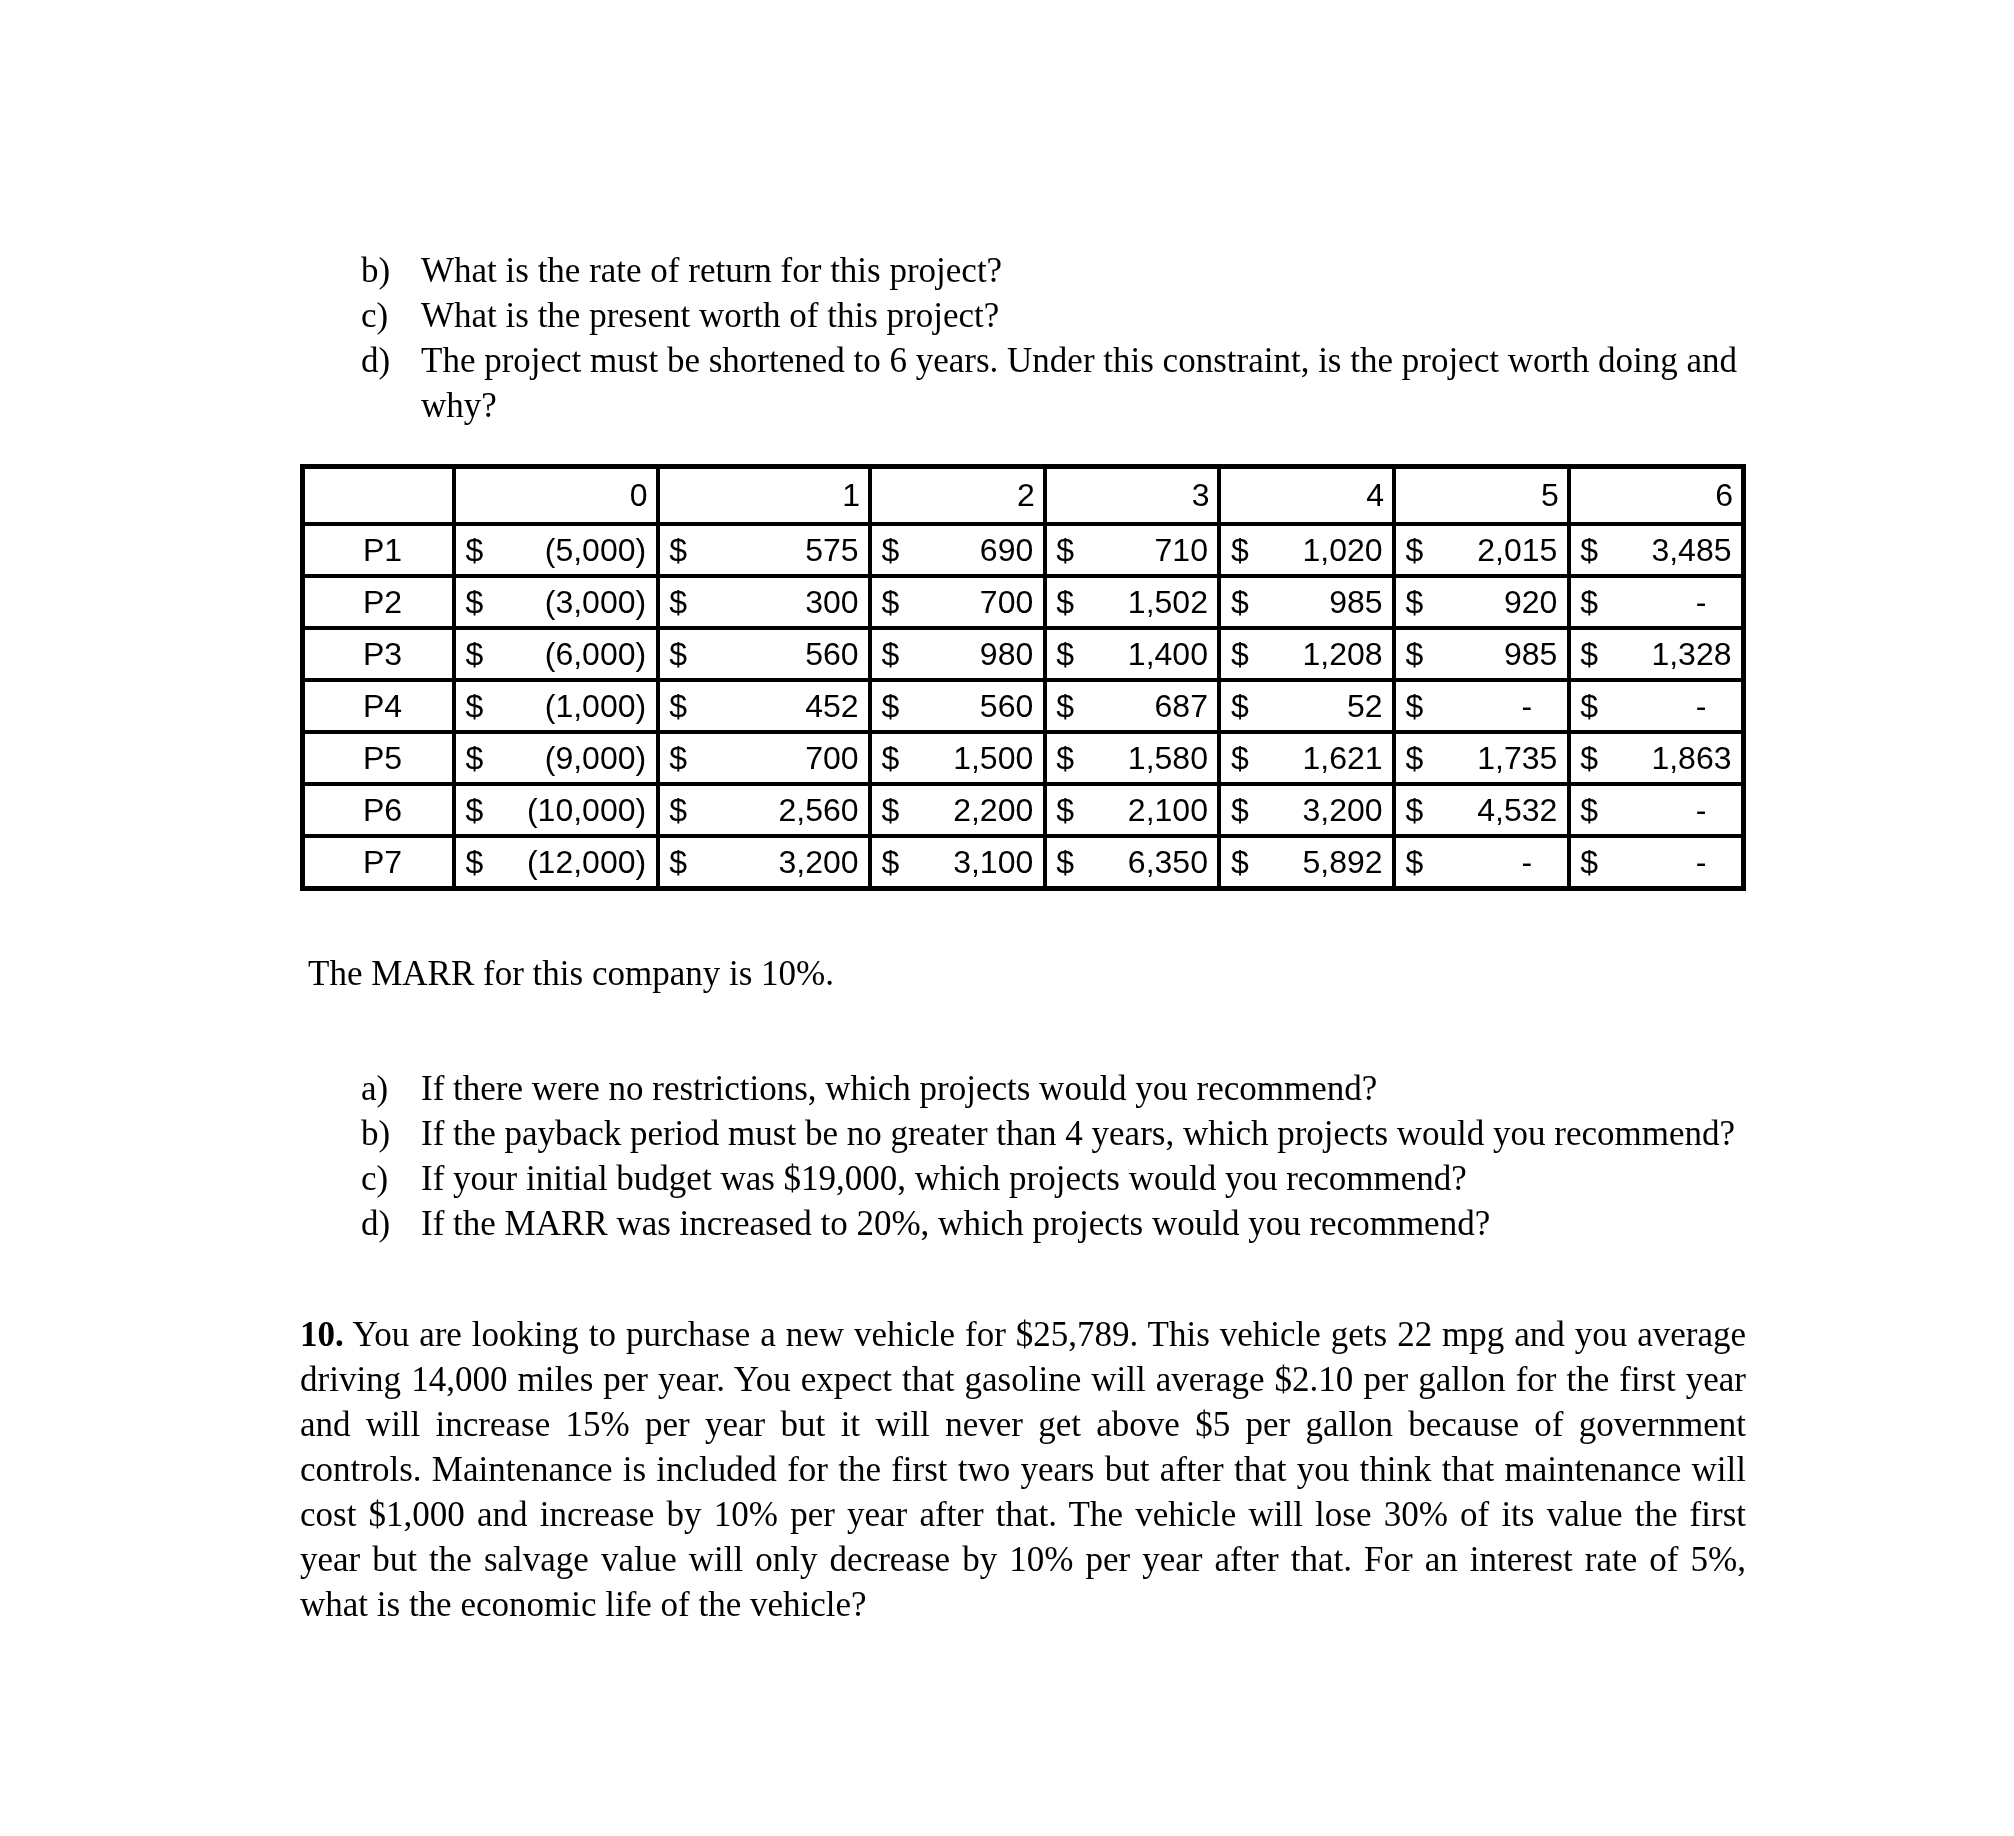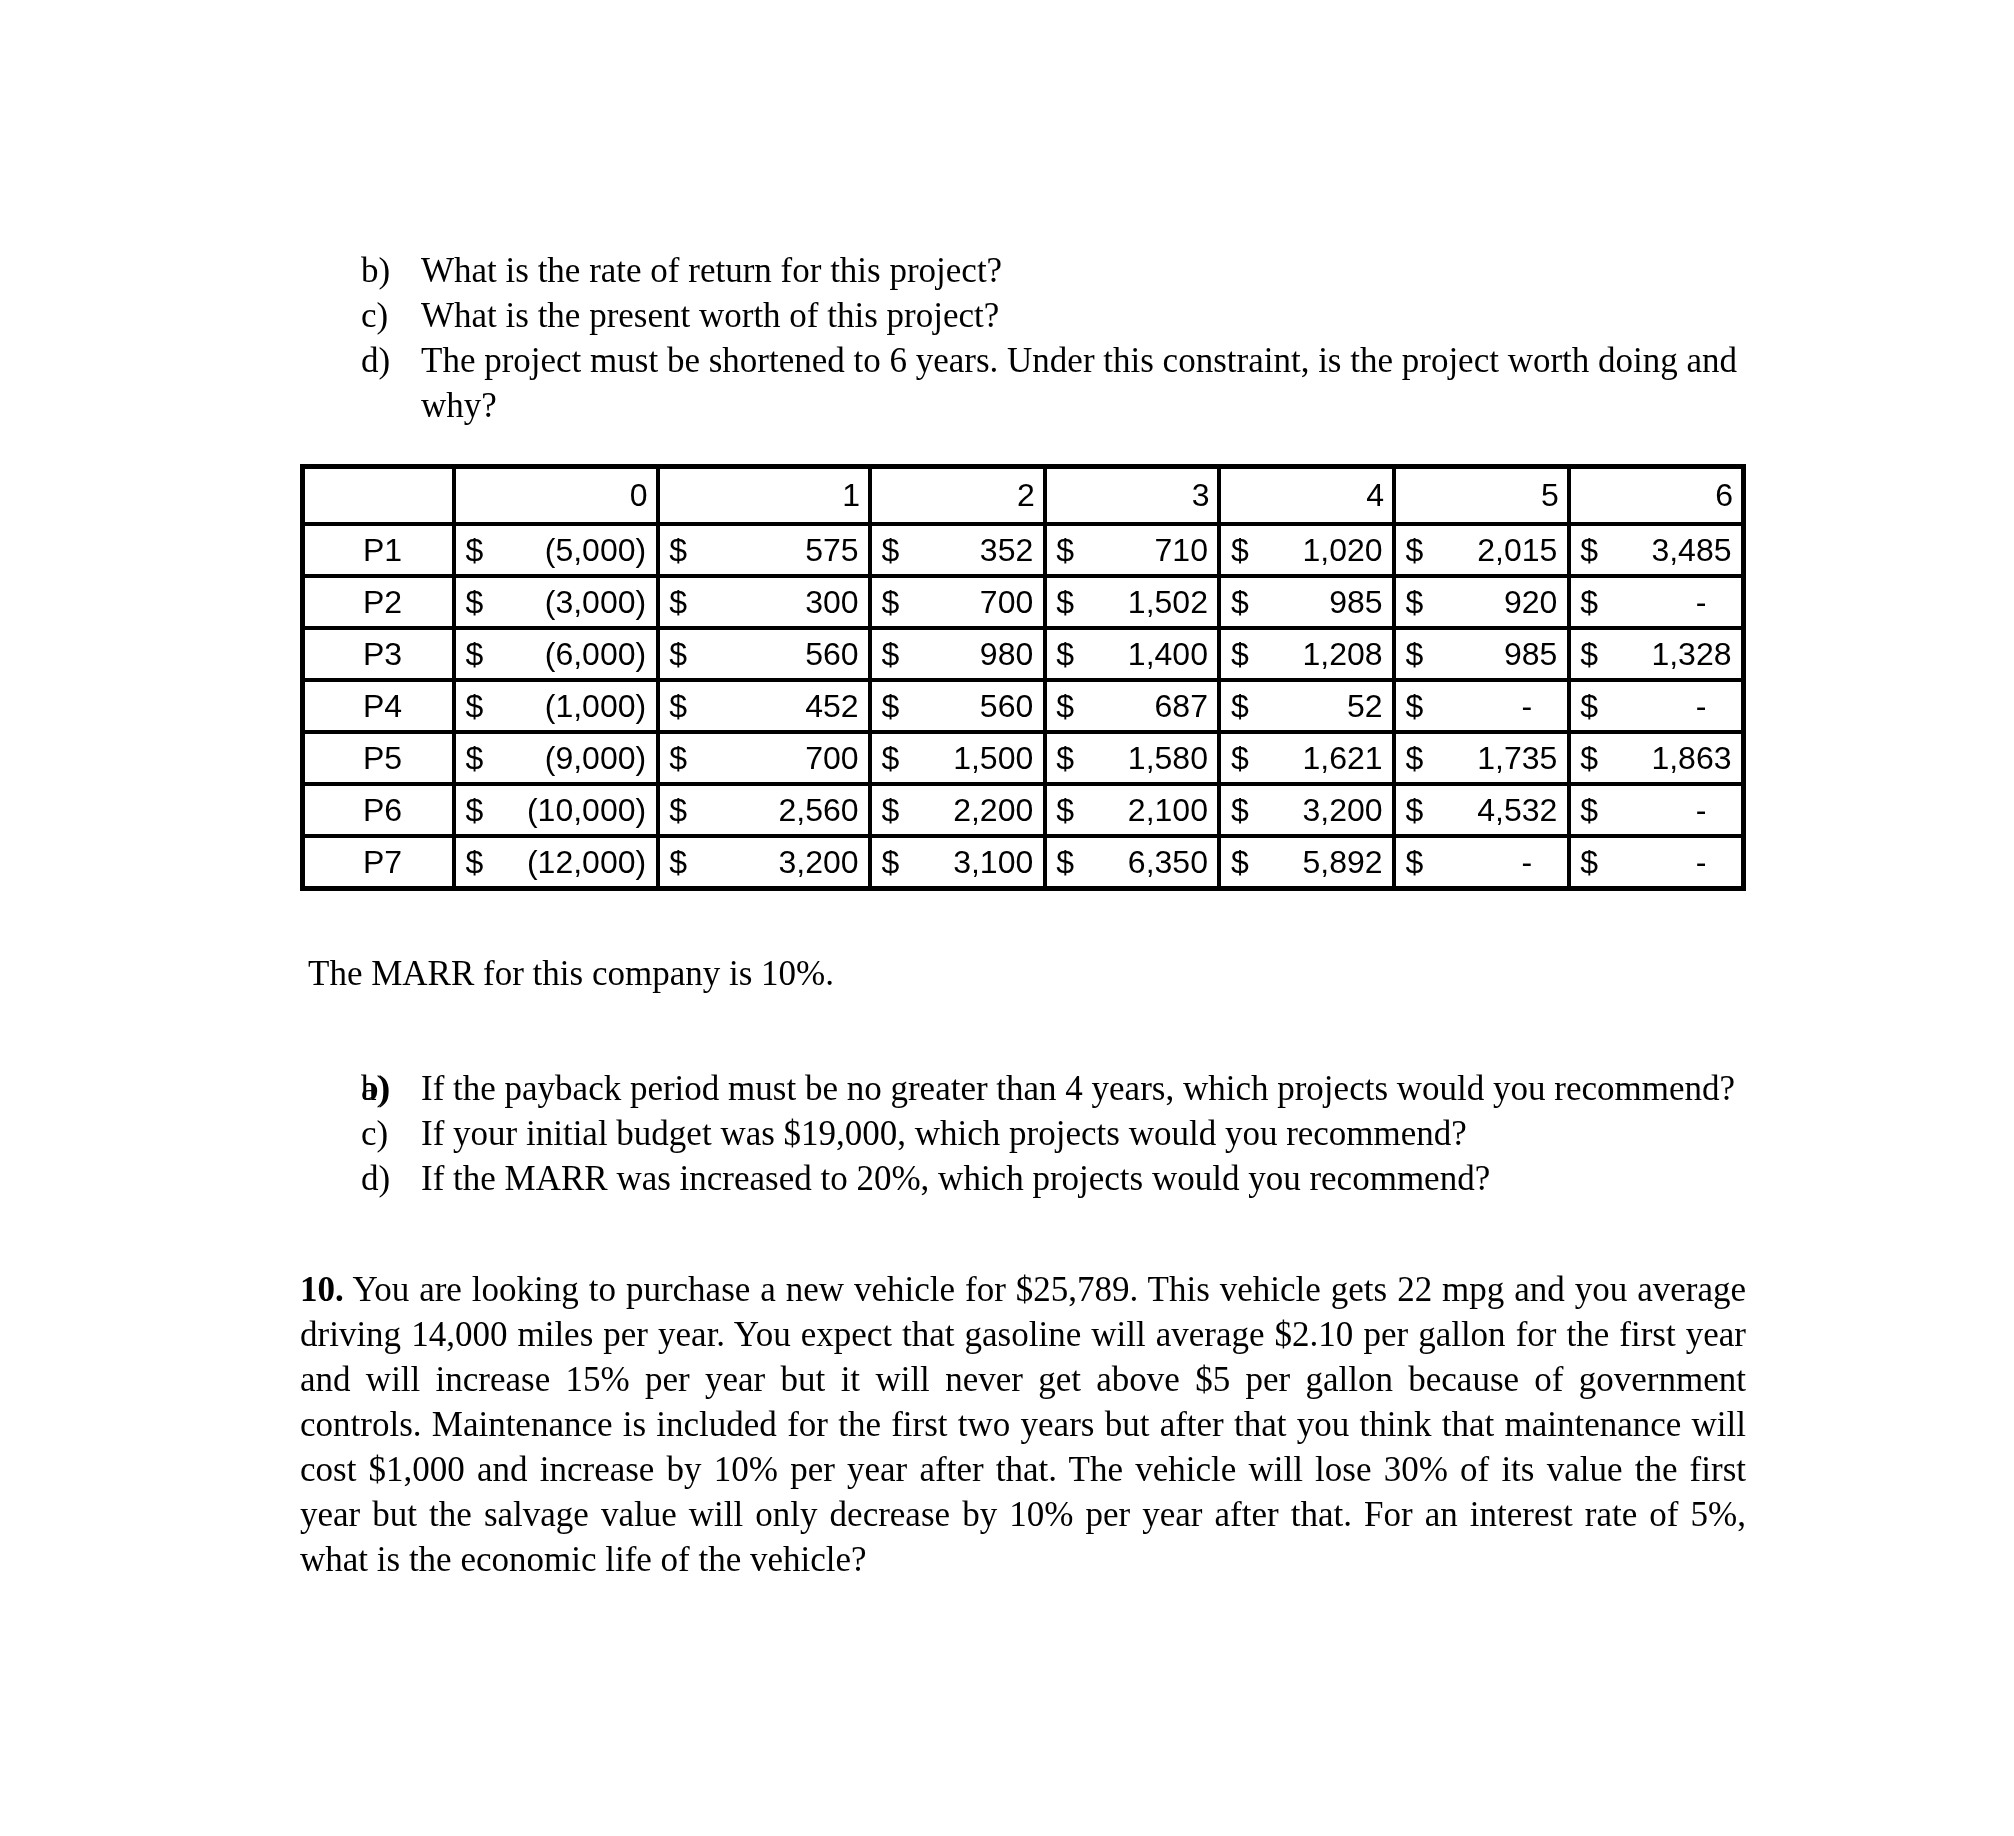--- a/index.html
+++ b/index.html
@@ -118,21 +118,21 @@
             </td>
             <td class="val">
               <div class="cellwrap">
                 <span class="cur">$</span>
                 <span class="amt">575</span>
               </div>
             </td>
             <td class="val">
               <div class="cellwrap">
                 <span class="cur">$</span>
-                <span class="amt">352</span>
+                <span class="amt">690</span>
               </div>
             </td>
             <td class="val">
               <div class="cellwrap">
                 <span class="cur">$</span>
                 <span class="amt">710</span>
               </div>
             </td>
             <td class="val">
               <div class="cellwrap">
@@ -422,21 +422,21 @@
                 <span class="amt">-</span>
               </div>
             </td>
           </tr>
         </tbody>
     </table>
 
     <p class="marr">The MARR for this company is 10%.</p>
 
     <div class="hang-list p9-list">
-        <div class="li"><span class="li-label">a)</span></div>
+        <div class="li"><span class="li-label">a)</span><span class="li-text">If there were no restrictions, which projects would you recommend?</span></div>
         <div class="li"><span class="li-label">b)</span><span class="li-text">If the payback period must be no greater than 4 years, which projects would you recommend?</span></div>
         <div class="li"><span class="li-label">c)</span><span class="li-text">If your initial budget was $19,000, which projects would you recommend?</span></div>
         <div class="li"><span class="li-label">d)</span><span class="li-text">If the MARR was increased to 20%, which projects would you recommend?</span></div>
       </div>
 
     <p class="para">
       <span class="num">10.</span>
       <span>You are looking to purchase a new vehicle for $25,789. This vehicle gets 22 mpg and you average driving 14,000 miles per year. You expect that gasoline will average $2.10 per gallon for the first year and will increase 15% per year but it will never get above $5 per gallon because of government controls. Maintenance is included for the first two years but after that you think that maintenance will cost $1,000 and increase by 10% per year after that. The vehicle will lose 30% of its value the first year but the salvage value will only decrease by 10% per year after that. For an interest rate of 5%, what is the economic life of the vehicle?</span>
     </p>
 

